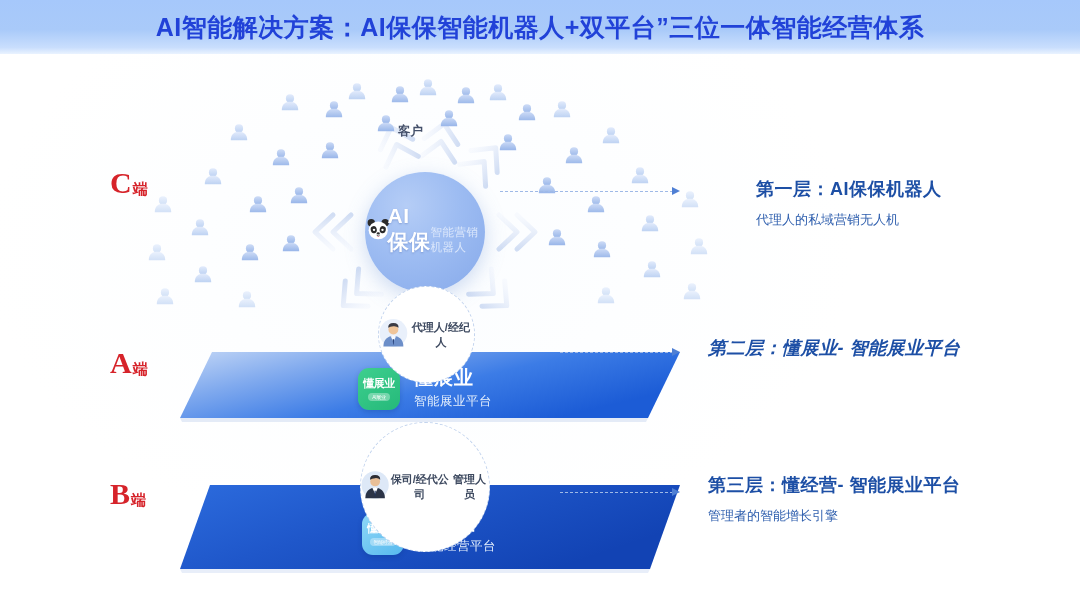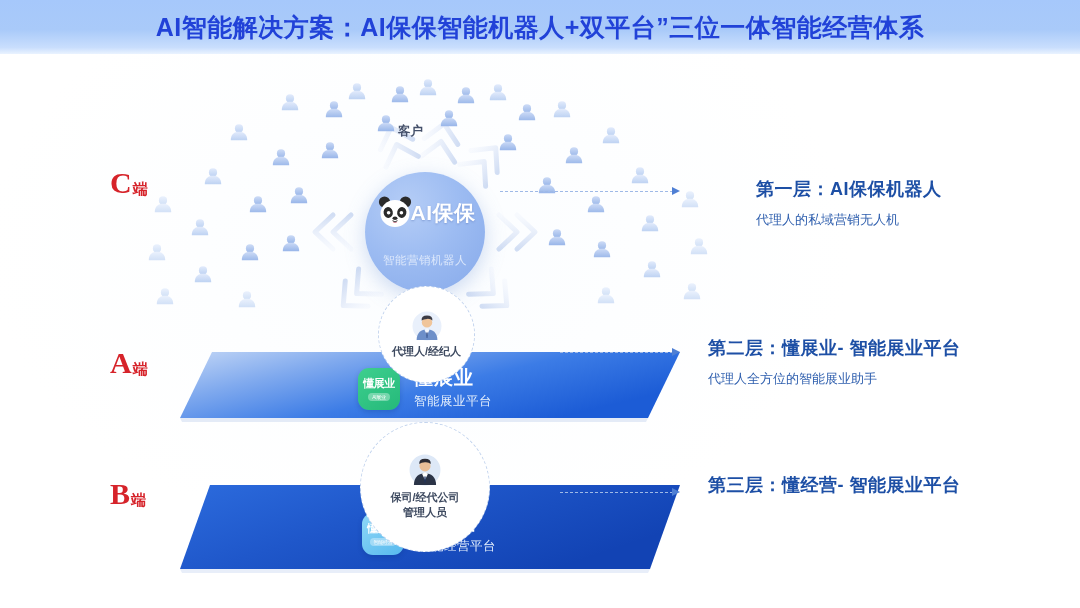--- a/index.html
+++ b/index.html
@@ -29,21 +29,21 @@
   .tier-tag .small{font-size:15px;font-weight:bold;margin-left:1px;position:relative;top:1px;}
   #tier-c{left:110px;top:168px;}
   #tier-a{left:110px;top:348px;}
   #tier-b{left:110px;top:479px;}
 
   
   .desc{position:absolute;left:708px;}
   .desc .d-title{font-size:18px;font-weight:bold;color:#1d4fa5;letter-spacing:.5px;white-space:nowrap;}
   .desc .d-sub{font-size:13px;color:#2f5fae;margin-top:10px;white-space:nowrap;}
   #desc-1{top:177px;margin-left:48px;}
-  #desc-2{top:336px;}
+  #desc-2{top:336px;font-style:italic;}
   #desc-3{top:473px;}
 
   
   .connector{position:absolute;height:10px;display:flex;align-items:center;}
   .connector .line{flex:1;height:0;border-top:1px dashed #9fb9e6;}
   .connector .head{
     width:0;height:0;border-left:8px solid #4f7fd4;
     border-top:4.5px solid transparent;border-bottom:4.5px solid transparent;margin-left:-1px;
   }
   #conn-1{left:500px;top:186px;width:180px;}
@@ -68,32 +68,32 @@
   .logo-cyan{background:linear-gradient(145deg,#8fd8f7 0%,#57b9ee 100%);}
 
   .slab-text{margin-left:14px;}
   .slab-text .st-main{font-size:19px;font-weight:bold;color:#ffffff;line-height:1.1;letter-spacing:1px;}
   .slab-text .st-sub{font-size:12.5px;color:#e3eefc;margin-top:4px;letter-spacing:.5px;}
 
   
   .node-circle{
     position:absolute;border-radius:50%;background:#ffffff;
     border:1px dashed #c3d4ee;
-    display:flex;flex-direction:column;align-items:center;justify-content:center;
+    display:flex;flex-direction:row;align-items:center;justify-content:center;
   }
   .node-label{font-size:11px;color:#3e4a60;text-align:center;line-height:1.35;font-weight:bold;}
 
   
   .hub{
     position:absolute;left:365px;top:172px;width:120px;height:120px;border-radius:50%;
     background:radial-gradient(circle at 35% 28%,#b5cdf6 0%,#9dbcf2 45%,#86a9ea 100%);
     box-shadow:0 6px 20px rgba(120,155,215,.35);
     display:flex;align-items:center;justify-content:center;
   }
-  .hub-inner{display:flex;flex-direction:column;align-items:center;justify-content:flex-start;
+  .hub-inner{display:flex;align-items:center;justify-content:flex-start;
     transform:translateY(-2px);}
   .hub-row{display:flex;align-items:center;}
   .hub-title{font-size:21px;font-weight:bold;color:#ffffff;letter-spacing:.5px;
     text-shadow:0 1px 2px rgba(60,90,160,.35);margin-left:-4px;}
   .hub-sub{font-size:11.5px;color:#dbe7fb;margin-top:20px;letter-spacing:.5px;}
 
   .customers-label{
     position:absolute;left:398px;top:123px;font-size:12.5px;color:#44506a;font-weight:bold;
   }
 
@@ -344,19 +344,19 @@
     <span class="line"></span>
     <span class="head"></span>
   </div>
 
   <div class="desc" id="desc-1">
     <div class="d-title">第一层：AI保保机器人</div>
     <div class="d-sub">代理人的私域营销无人机</div>
   </div>
   <div class="desc" id="desc-2">
     <div class="d-title">第二层：懂展业- 智能展业平台</div>
-    <div class="d-sub">代理人全方位的智能展业助手</div>
   </div>
   <div class="desc" id="desc-3">
     <div class="d-title">第三层：懂经营- 智能展业平台</div>
+    <div class="d-sub">管理者的智能增长引擎</div>
   </div>
 
 </div>
 
 </body></html>

